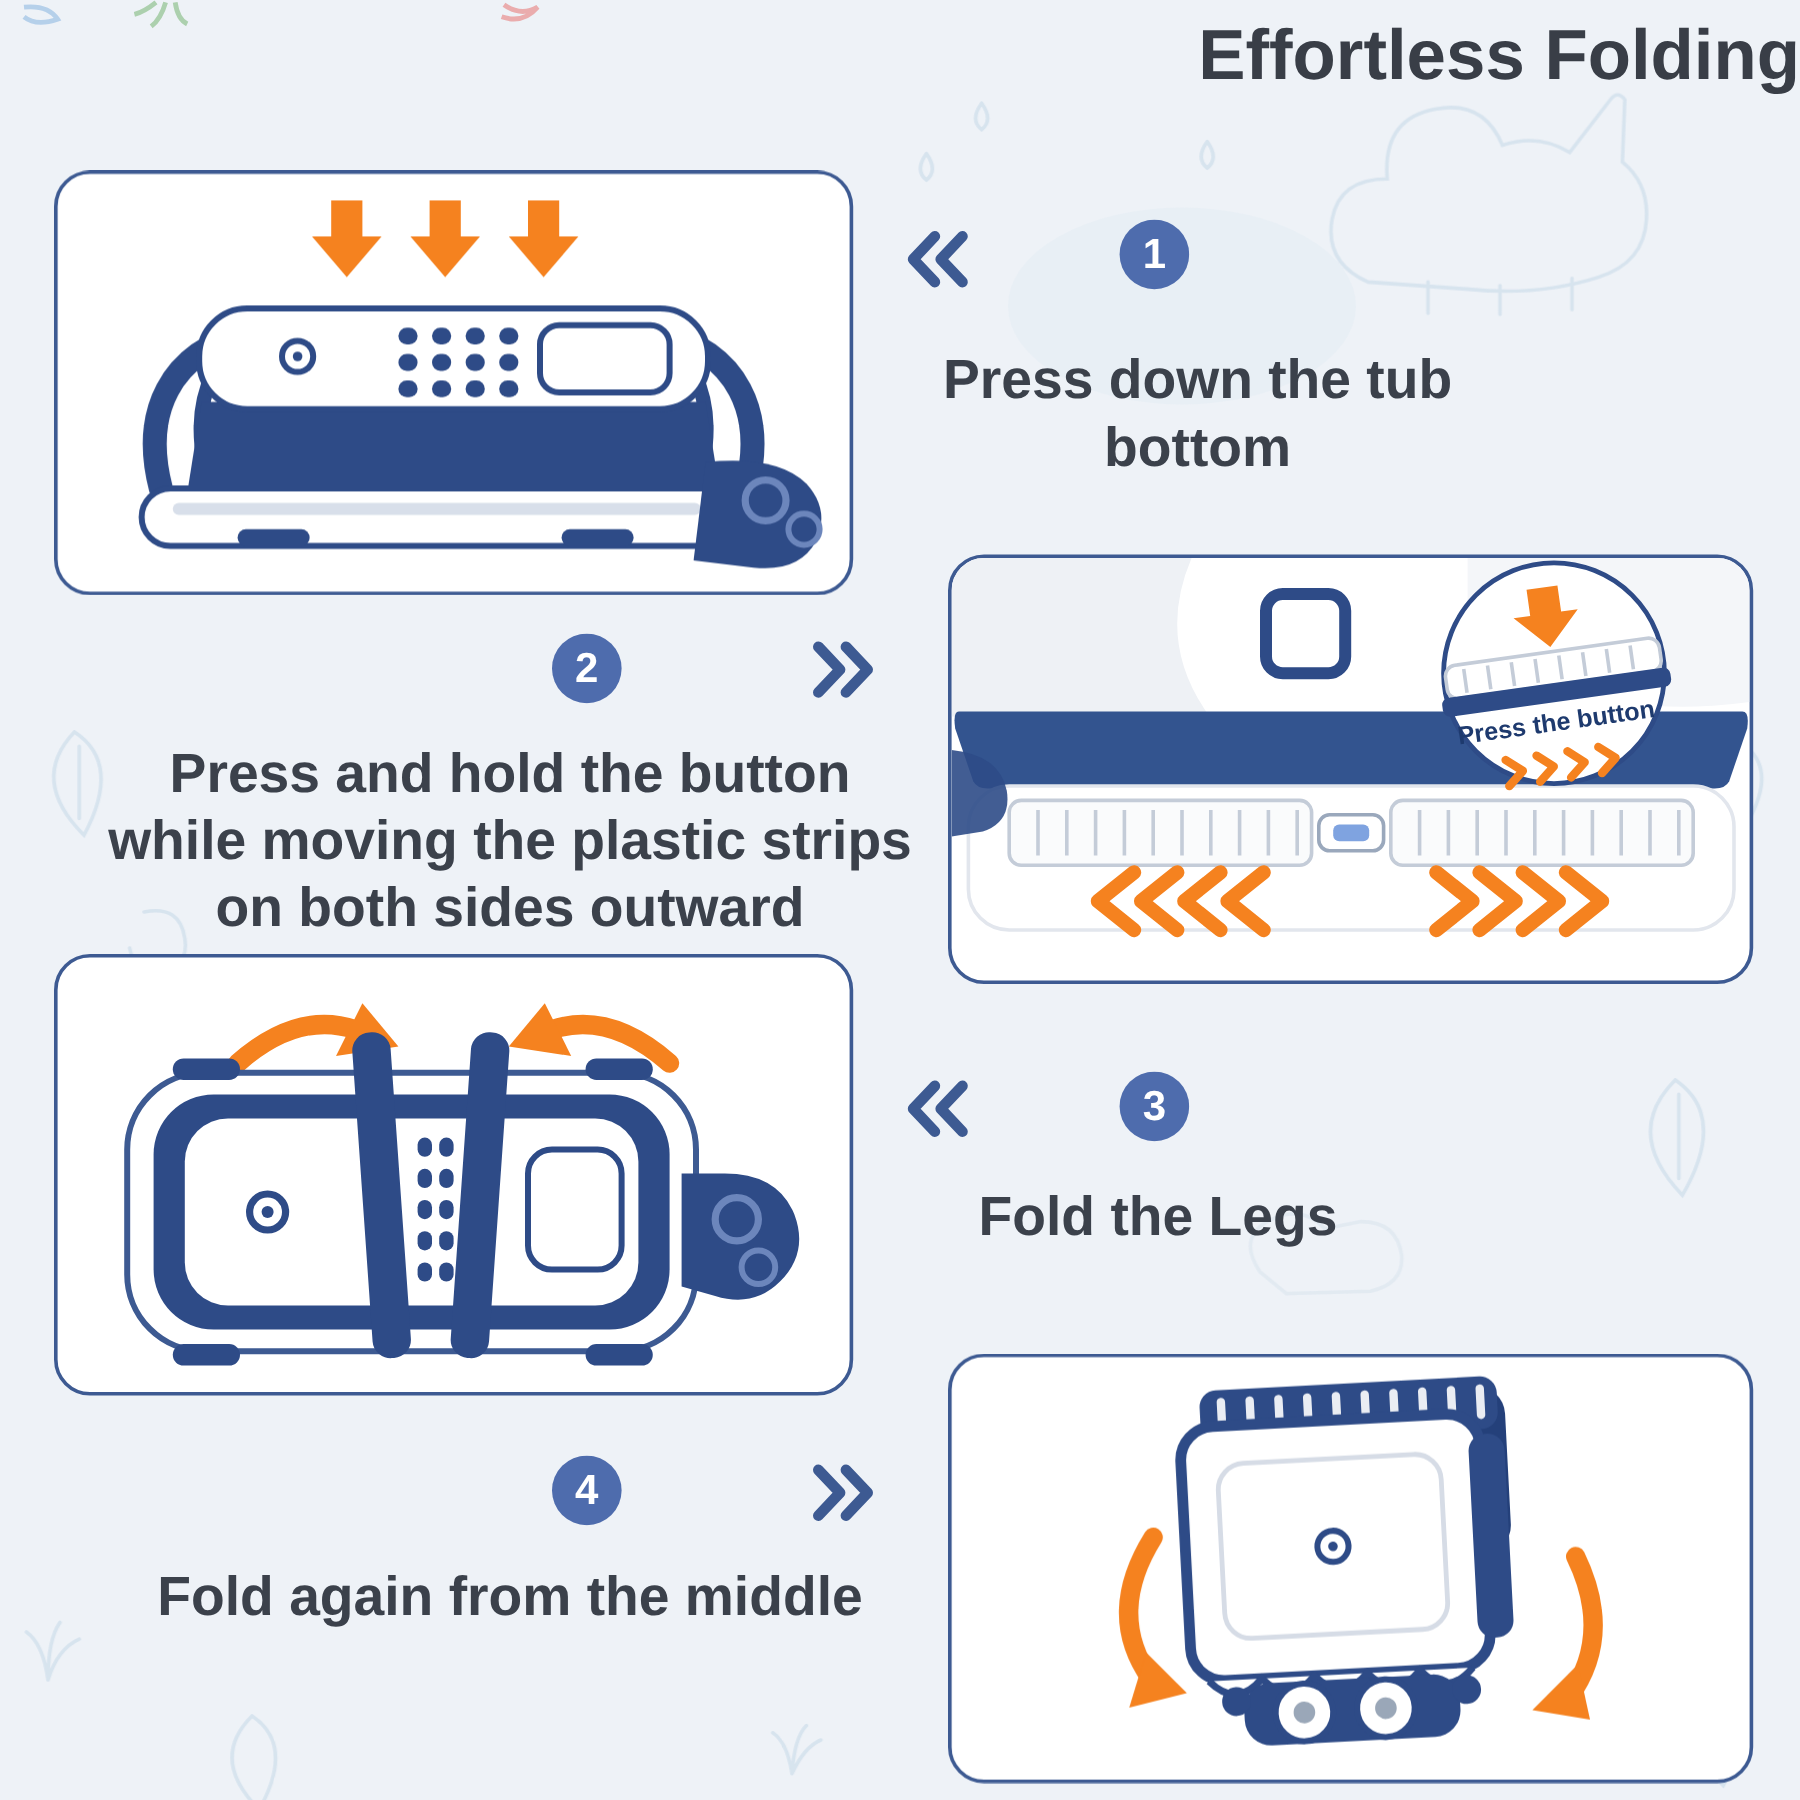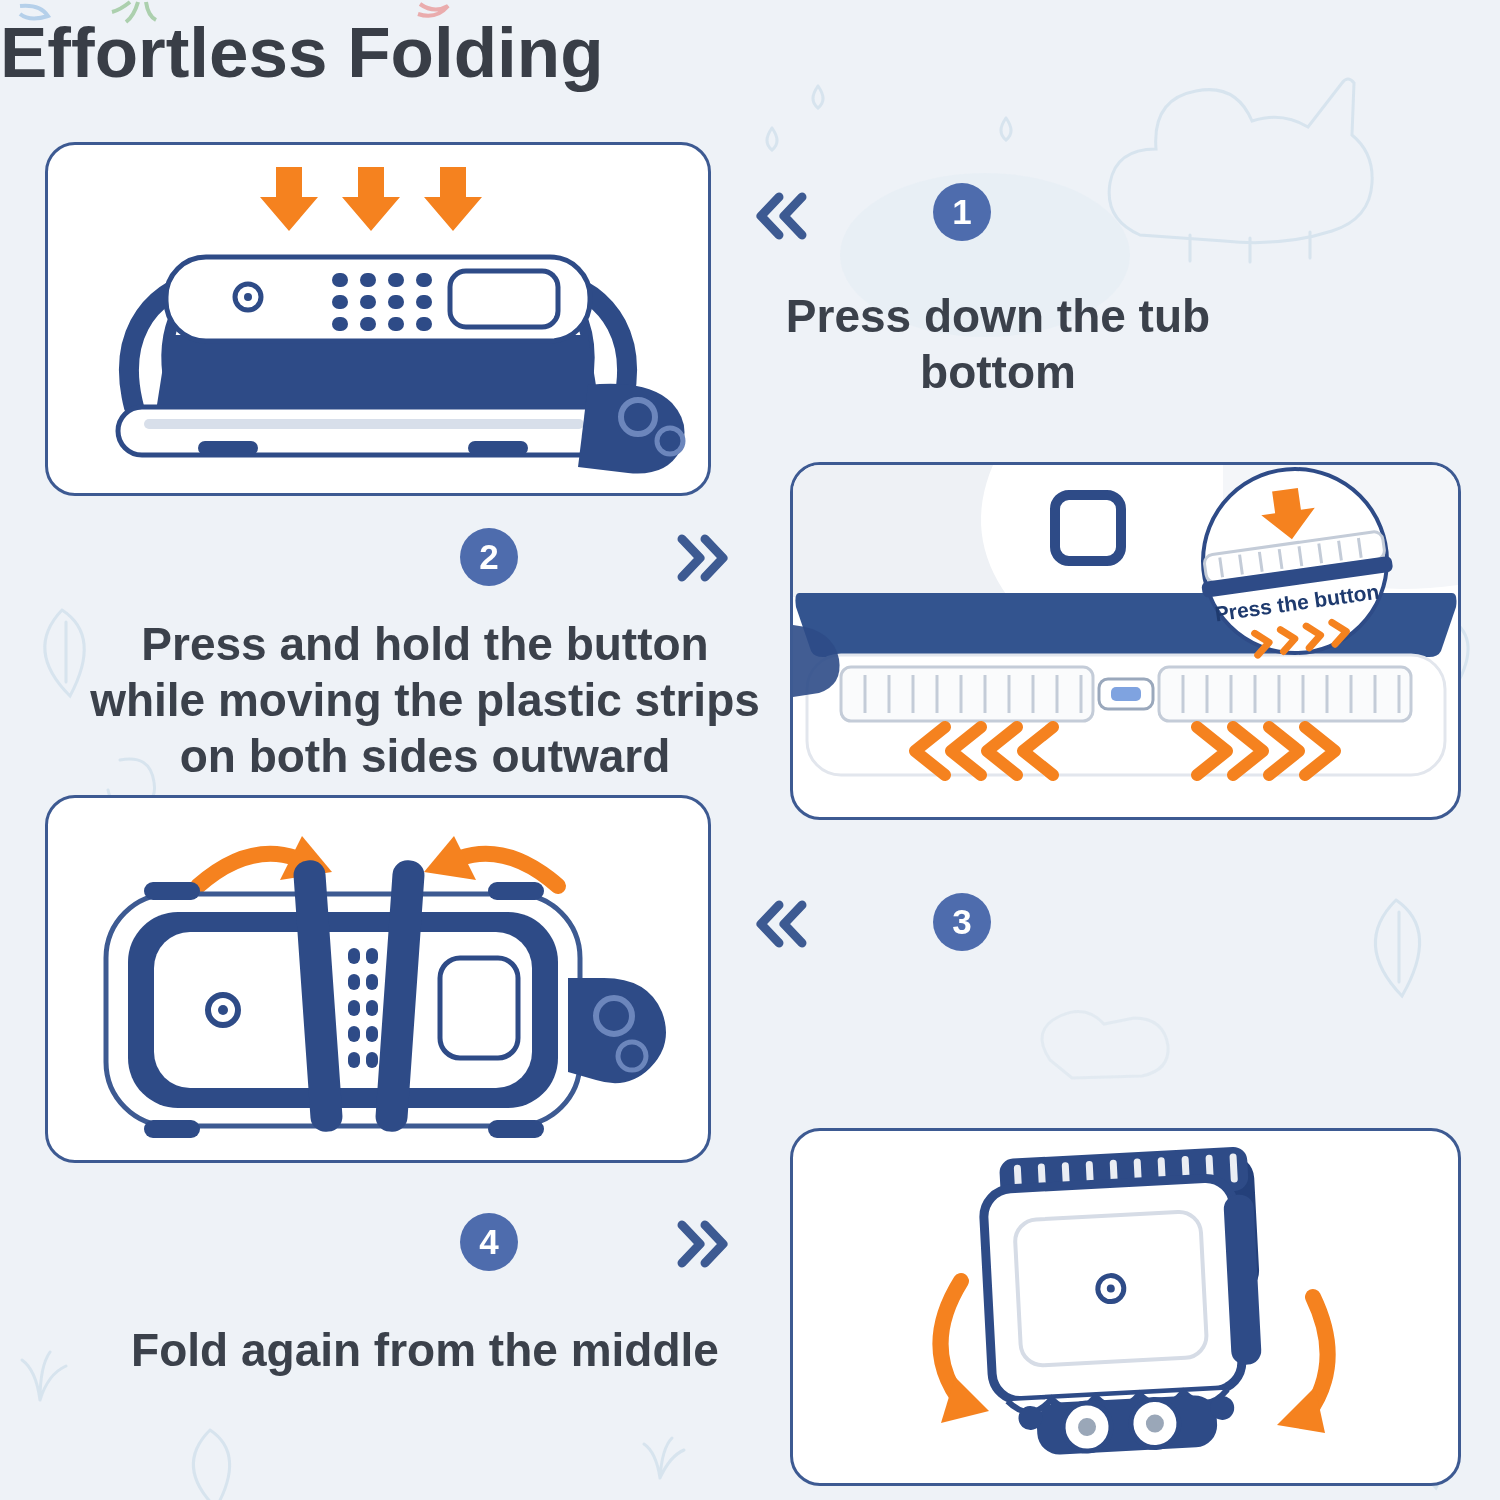--- a/index.html
+++ b/index.html
@@ -1,20 +1,20 @@
 <!DOCTYPE html>
 <html><head>
 <meta charset="utf-8">
 <style>
   html,body{margin:0;padding:0;background:#eef2f7;}
   .canvas{position:relative;width:1500px;height:1500px;background:#eef2f7;overflow:hidden;
           font-family:"Liberation Sans",sans-serif;color:#3b414b;}
   .bg-doodles{position:absolute;left:0;top:0;width:1500px;height:1500px;}
-  .title{position:absolute;top:12px;left:0;width:100%;text-align:left;
-         font-size:71px;font-weight:800;color:#393e47;letter-spacing:0px;}
+  .title{position:absolute;top:12px;left:0;width:100%;text-align:right;
+         font-size:59px;font-weight:800;color:#393e47;letter-spacing:0px;}
   .card{position:absolute;background:#ffffff;border:3px solid #3d5a92;border-radius:30px;overflow:hidden;}
   .card svg{display:block;width:100%;height:100%;}
   .badge{position:absolute;width:58px;height:58px;border-radius:50%;background:#4e6cad;color:#ffffff;
          display:flex;align-items:center;justify-content:center;font-size:35px;font-weight:700;}
   .chev{position:absolute;width:60px;height:52px;}
   .step-text{position:absolute;text-align:center;font-size:46px;font-weight:700;
              color:#3b414b;line-height:1.22;}
   .callout-label{position:absolute;left:396px;top:126px;width:216px;text-align:center;
                  font-size:21px;font-weight:700;color:#1e3a6e;transform:rotate(-8deg);}
 </style>
@@ -184,31 +184,32 @@
 
   <svg class="chev" style="left:752px;top:898px;" viewBox="0 0 60 52">
     <g stroke="#3D5A92" stroke-width="9" fill="none" stroke-linecap="round" stroke-linejoin="round">
       <path d="M27 7 L9 26 L27 45"></path>
         <path d="M50 7 L32 26 L50 45"></path>
     </g>
   </svg>
   <div class="badge" style="left:933px;top:893px;">
     <span>3</span>
   </div>
+  <div class="step-text" style="left:745px;top:985px;width:440px;">Fold the Legs</div>
 
   <div class="badge" style="left:460px;top:1213px;">
     <span>4</span>
   </div>
   <svg class="chev" style="left:672px;top:1218px;" viewBox="0 0 60 52">
     <g stroke="#3D5A92" stroke-width="9" fill="none" stroke-linecap="round" stroke-linejoin="round">
       <path d="M10 7 L28 26 L10 45"></path>
         <path d="M33 7 L51 26 L33 45"></path>
     </g>
   </svg>
-  <div class="step-text" style="left:75px;top:1302px;width:700px;margin-top:20px;">Fold again from the middle</div>
+  <div class="step-text" style="left:75px;top:1302px;width:700px;">Fold again from the middle</div>
 
   <div class="card" style="left:790px;top:1128px;width:665px;height:352px;">
     <svg viewBox="0 0 665 352">
       <g transform="rotate(-3 330 180)">
         <rect x="228" y="30" width="240" height="140" rx="24" fill="#24407A"></rect>
         <rect x="214" y="22" width="248" height="44" rx="14" fill="#2E4B87"></rect>
         <path d="M232 32 v22 M256 32 v22 M280 32 v22 M304 32 v22 M328 32 v22 M352 32 v22 M376 32 v22 M400 32 v22 M424 32 v22 M448 32 v22" stroke="#FFFFFF" stroke-width="7" stroke-linecap="round" opacity="0.9"></path>
         <rect x="196" y="52" width="250" height="212" rx="28" fill="#FFFFFF" stroke="#2E4B87" stroke-width="9"></rect>
         <rect x="436" y="70" width="30" height="170" rx="14" fill="#2E4B87"></rect>
         <rect x="226" y="84" width="186" height="146" rx="22" fill="#FFFFFF" stroke="#D6DCE6" stroke-width="4"></rect>

